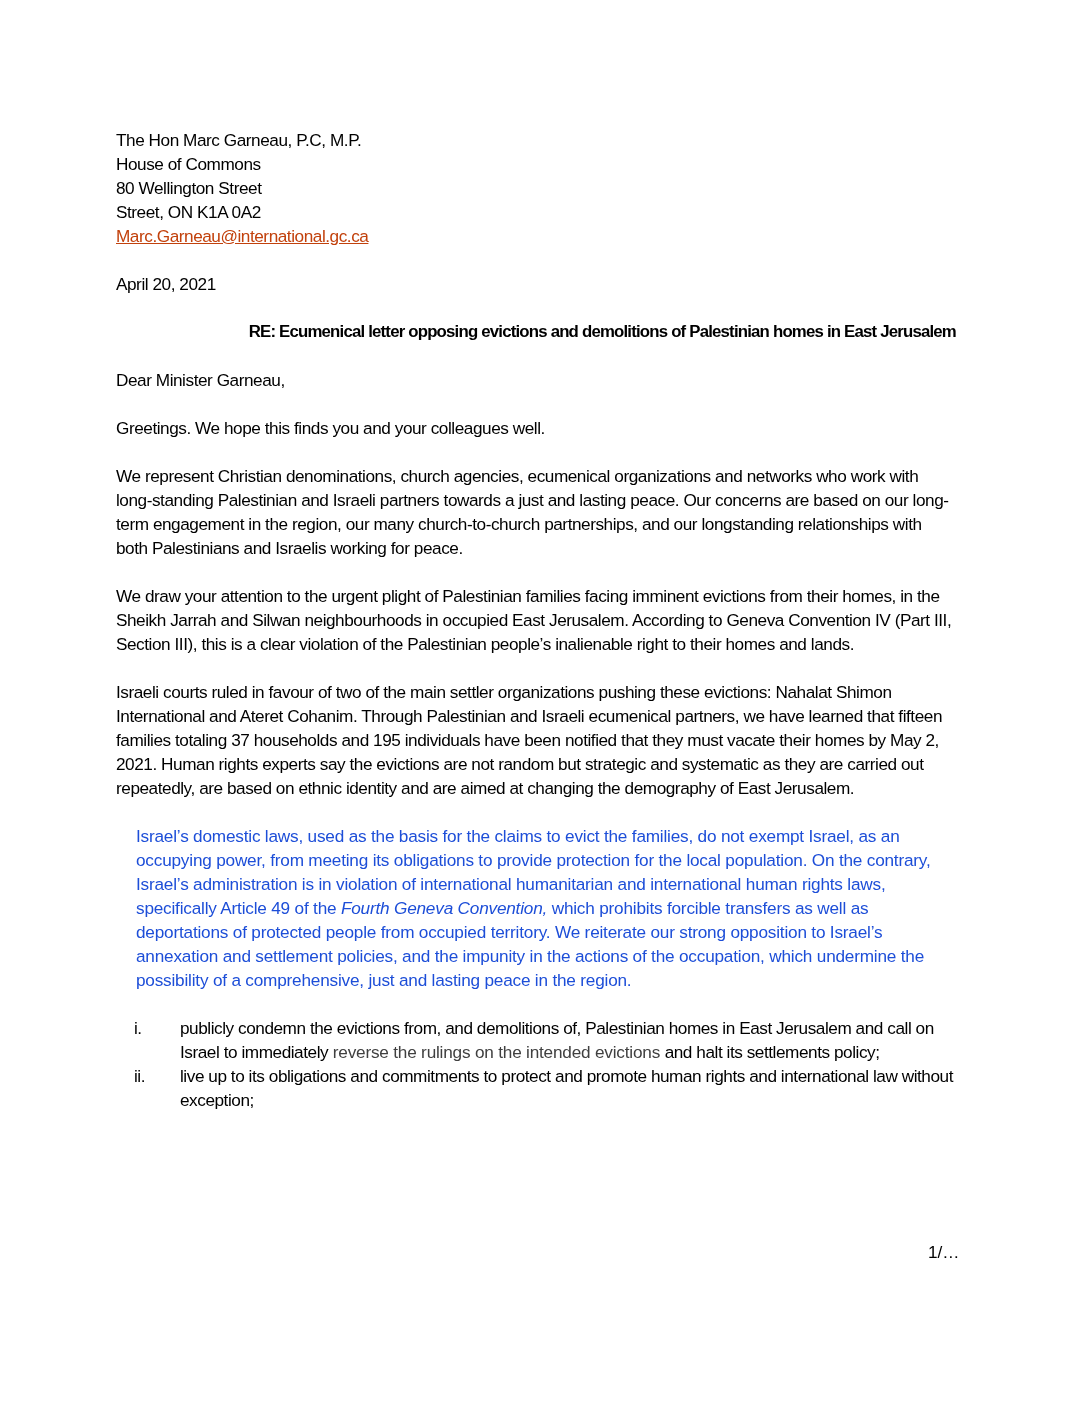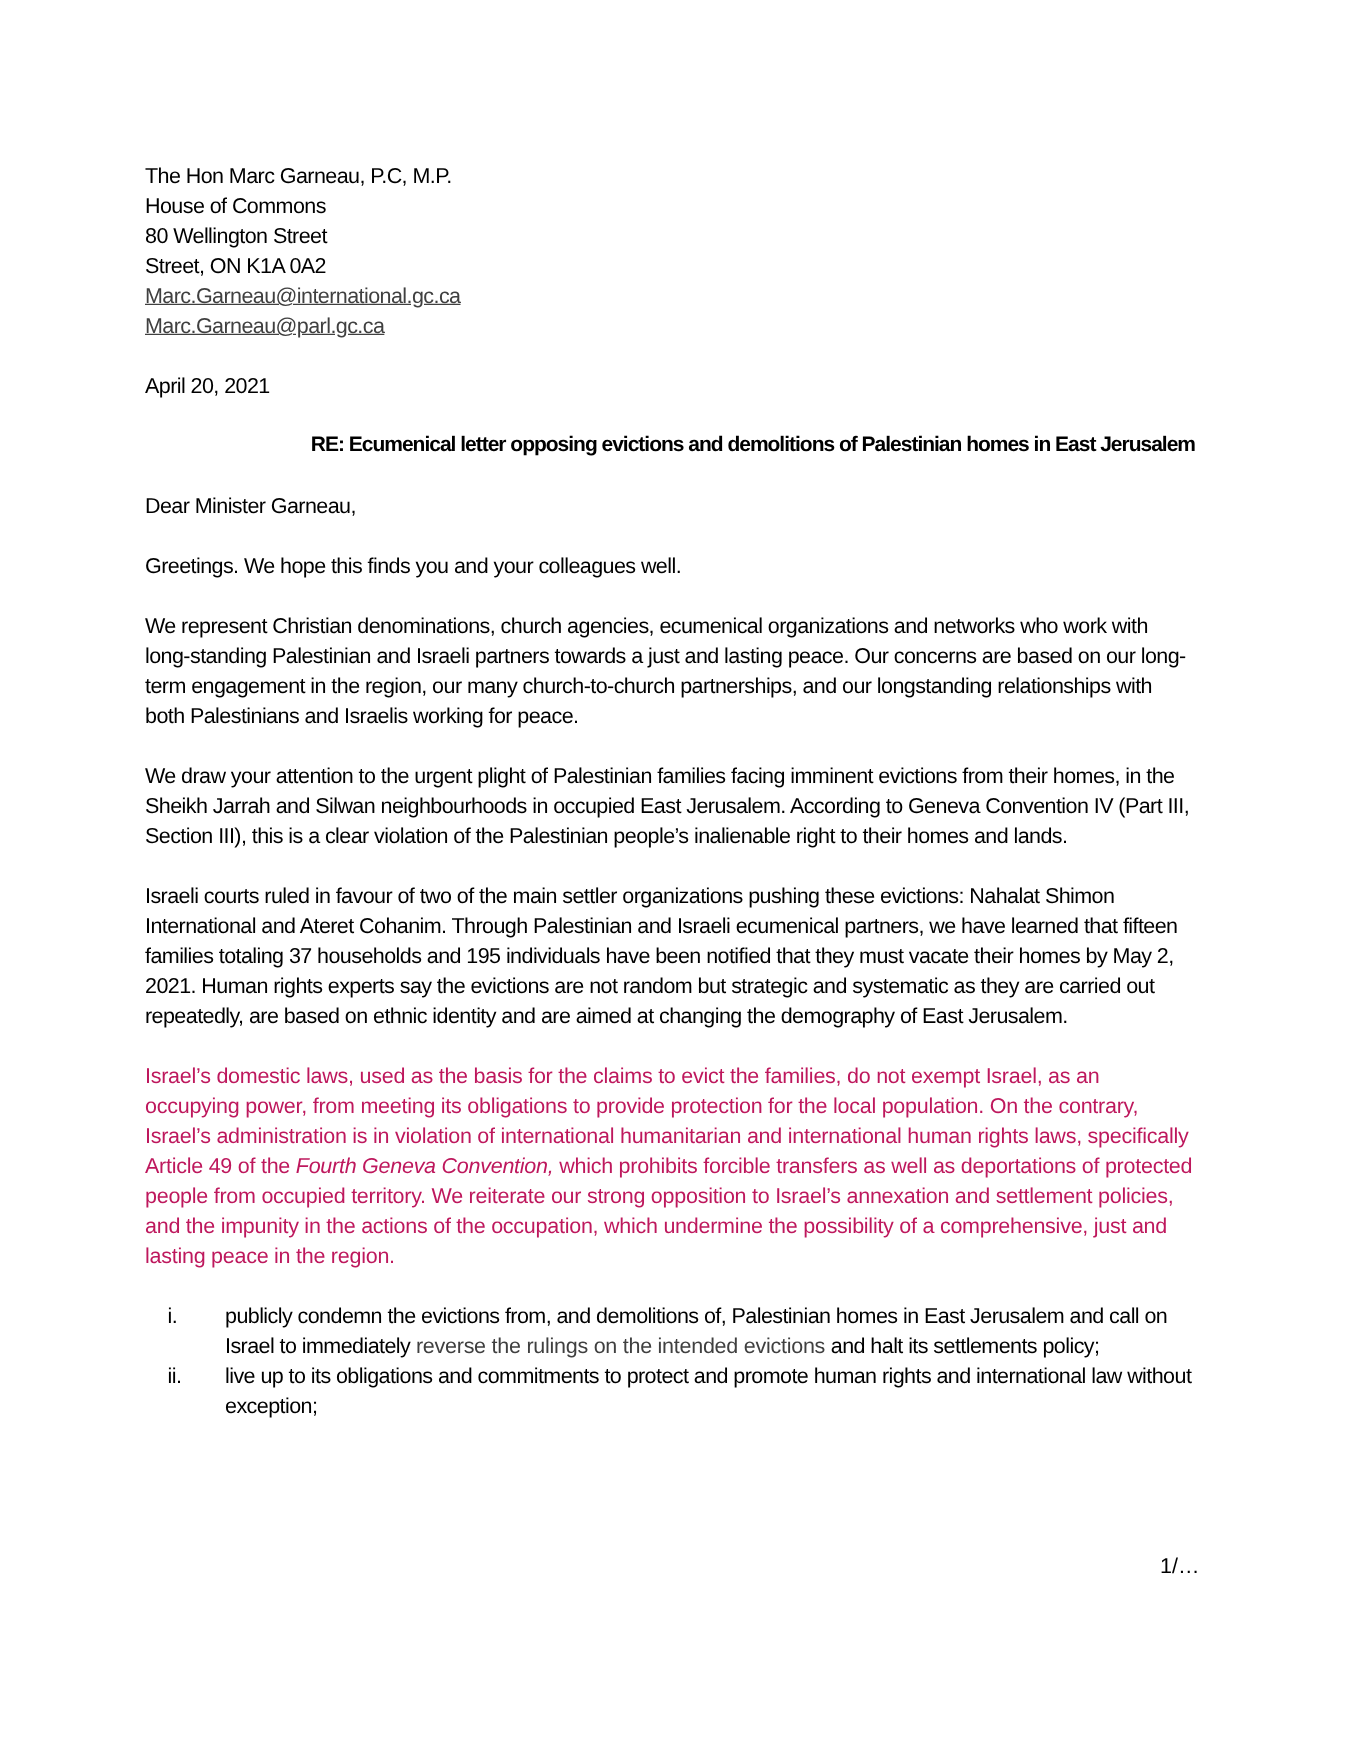--- a/index.html
+++ b/index.html
@@ -19,38 +19,39 @@
       position: absolute;
       left: 116px;
       top: 128px;
       width: 840px;
       font-size: 17.2px;
       line-height: 24px;
       letter-spacing: -0.45px;
     }
     .addr-line { display: block; height: 24px; white-space: nowrap; }
     a.link {
-      color: #404040;
+      color: #c2410c;
       text-decoration: underline;
     }
     .gap { height: 24px; }
     .subject {
       font-weight: bold;
       text-align: right;
       white-space: nowrap;
       letter-spacing: -0.8px;
       font-size: 16.8px;
       padding-left: 10px;
     }
     p {
       margin: 0;
     }
     .para-gray {
-      color: #be185d;
+      color: #1d4ed8;
       letter-spacing: -0.2px;
+      margin-left: 20px;
     }
     .list {
       list-style: none;
       margin: 0;
       padding: 0;
     }
     .list li {
       position: relative;
       padding-left: 64px;
     }
@@ -72,21 +73,20 @@
 <body>
 
 <div class="page">
 
   <div>
     <span class="addr-line">The Hon Marc Garneau, P.C, M.P.</span>
     <span class="addr-line">House of Commons</span>
     <span class="addr-line">80 Wellington Street</span>
     <span class="addr-line">Street, ON K1A 0A2</span>
     <span class="addr-line"><a class="link">Marc.Garneau@international.gc.ca</a></span>
-    <span class="addr-line"><a class="link">Marc.Garneau@parl.gc.ca</a></span>
   </div>
 
   <div class="gap"></div>
 
   <p>April 20, 2021</p>
 
   <div class="gap"></div>
 
   <p class="subject">RE: Ecumenical letter opposing evictions and demolitions of Palestinian homes in East Jerusalem</p>
 

